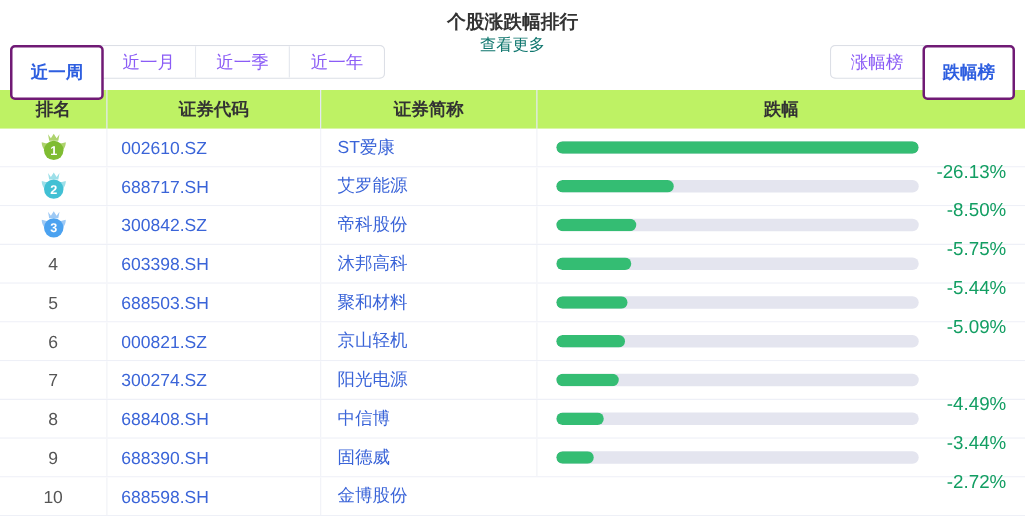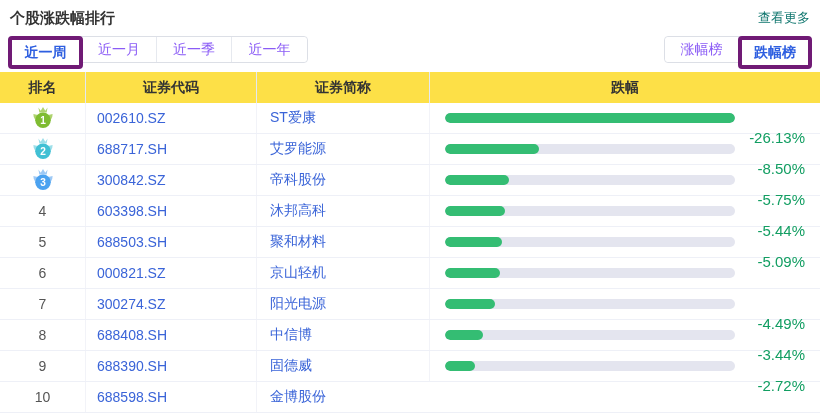--- a/index.html
+++ b/index.html
@@ -1,38 +1,38 @@
 <!DOCTYPE html>
 <html><head>
 <meta charset="utf-8">
 <style>
   * { margin:0; padding:0; box-sizing:border-box; }
   html,body { background:#fff; }
   body { font-family:"Liberation Sans","DejaVu Sans",sans-serif; }
   .widget { position:relative; width:820px; height:413px; background:#fff; overflow:hidden; }
 
   
-  .topbar { display:flex; justify-content:space-between; align-items:center; padding:8px 10px 0 10px; height:28px; }
+  .topbar { display:flex; justify-content:space-between; align-items:center; padding:8px 10px 0 10px; height:28px;flex-direction:column; }
   .title { font-size:15px; font-weight:bold; color:#333; }
   .more-link { font-size:13px; color:#0f766e; cursor:pointer; text-decoration:none; }
 
   
   .controls { display:flex; justify-content:space-between; align-items:flex-start; padding:8px 8px 0 8px; height:35px; }
   .seg-group { display:flex; border:1px solid #dcdfe6; border-radius:4px; background:#fff; height:27px; }
   .seg { min-width:75px; padding:0 10px; display:flex; align-items:center; justify-content:center;
          font-size:14px; color:#8b5cf6; cursor:pointer; border-right:1px solid #e6e9ef; background:#fff; }
   .seg:last-child { border-right:none; border-radius:0 4px 4px 0; }
   .seg:first-child { border-radius:4px 0 0 4px; }
-  .seg.selected { border:4px solid #701a75; border-radius:4px; color:#2e5fe0; font-weight:bold;
-                  margin:-1px; height:33px; position:relative; z-index:1; }
+  .seg.selected { border:2px solid #701a75; border-radius:4px; color:#2e5fe0; font-weight:bold;
+                  margin:-1px; height:44px; position:relative; z-index:1; }
   .toggle-group .seg { min-width:74px; }
 
   
   .table { margin-top:9px; width:820px; }
-  .thead { display:flex; background:#fde047; height:31px; align-items:center;
+  .thead { display:flex; background:#bef264; height:31px; align-items:center;
            font-size:14px; font-weight:bold; color:#333; }
   .thead .cell { border-right:1px solid #e3e8f2; height:31px; display:flex; align-items:center; justify-content:center; }
   .thead .cell:last-child { border-right:none; }
   .row { display:flex; height:31px; align-items:center; border-bottom:1px solid #eef0f7; font-size:14px; background:#fff; }
   .row .cell { height:30px; display:flex; align-items:center; border-right:1px solid #f2f3f8; }
   .row .cell:last-child { border-right:none; }
 
   .col-rank   { width:86px;  justify-content:center; }
   .col-code   { width:171px; }
   .col-name   { width:173px; }

